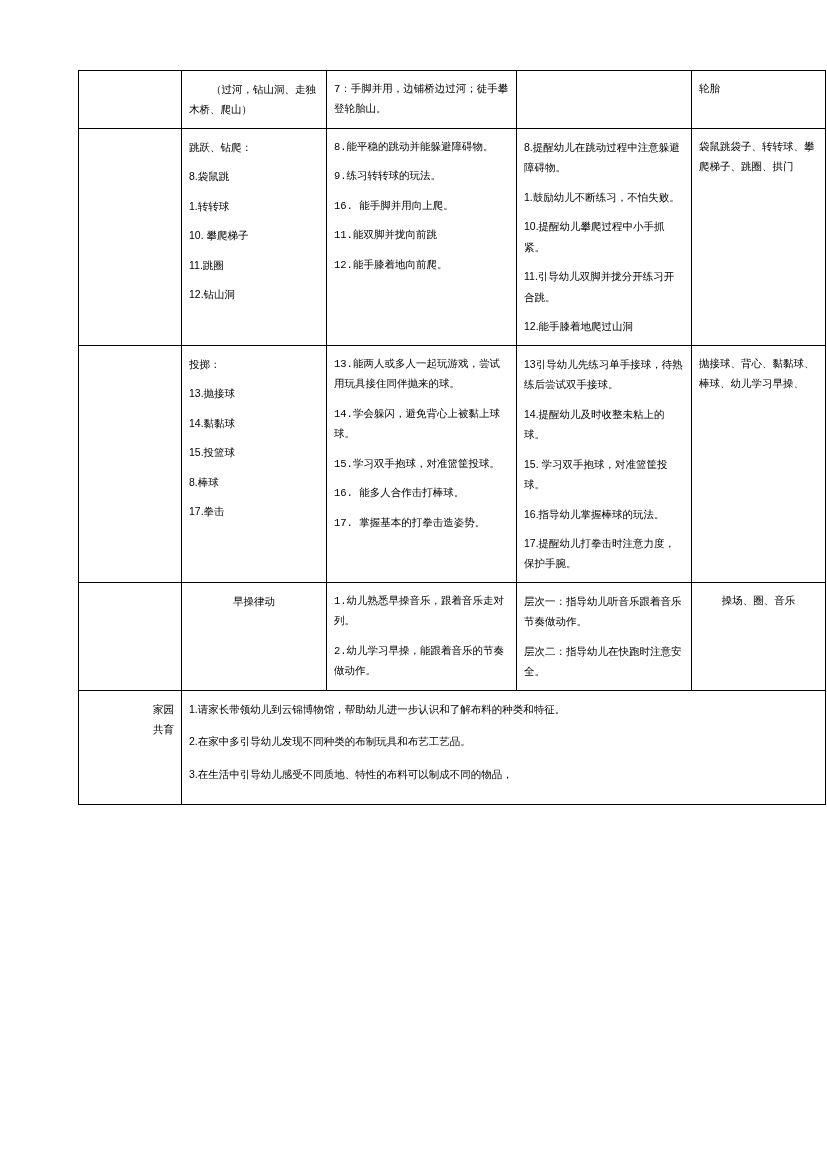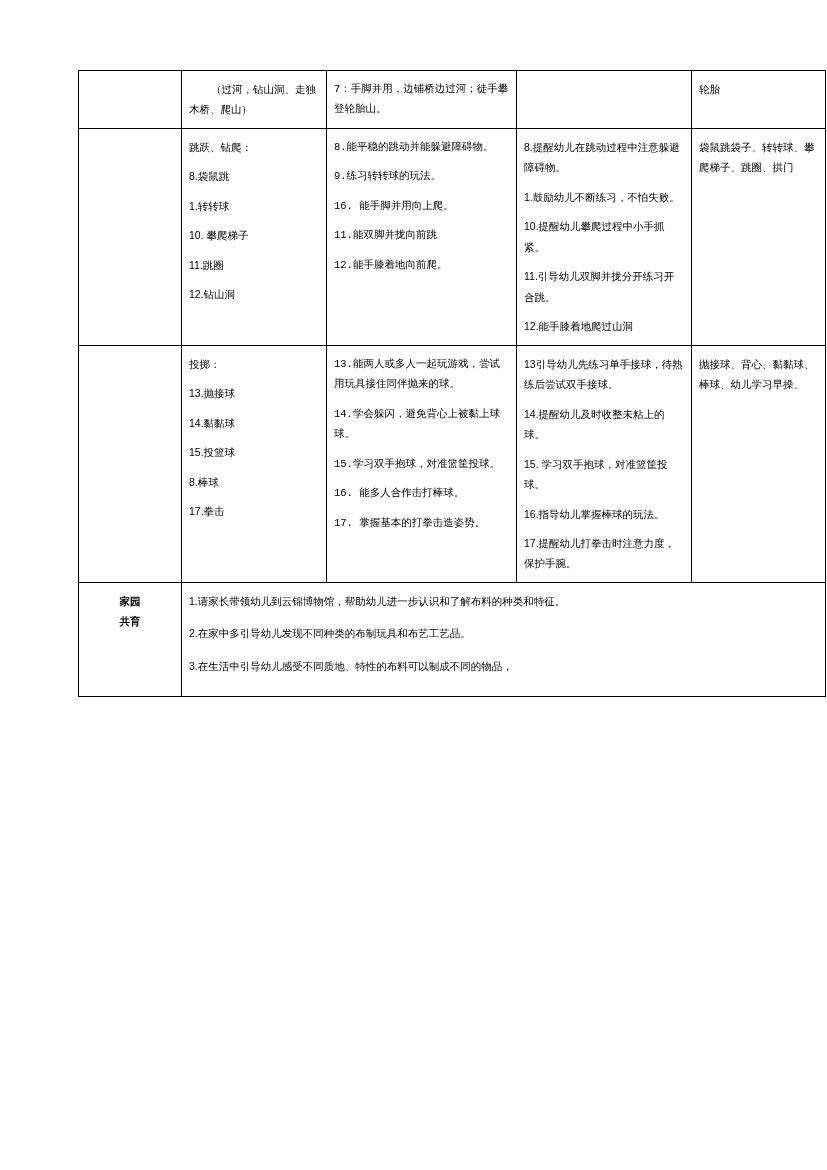--- a/index.html
+++ b/index.html
@@ -34,43 +34,43 @@
     vertical-align: top;
     padding: 8px 7px 8px 7px;
     font-size: 10.5px;
     line-height: 1.95;
     color: #000000;
   }
   td.col-a { width: 88px; }
   td.col-b { width: 130px; }
   td.col-c { width: 175px; font-family: Liberation Mono, monospace; }
   td.col-d { width: 160px; }
-  td.col-e { width: 119px; }
+  td.col-e { width: 119px; font-family: Liberation Mono, monospace; }
 
   .cell-mid {
     vertical-align: middle;
   }
   .cell-center {
     text-align: center;
   }
   p.line {
     margin: 0 0 9px 0;
     padding: 0;
   }
   p.line:last-child {
     margin-bottom: 0;
   }
   .indent {
     text-indent: 22px;
   }
   .footer-label {
-    font-weight: bold;
+    font-weight: normal;
     font-size: 11px;
     line-height: 2.2;
-    text-align: center;
+    text-align: right;
   }
   .footer-label p {
     margin: 0;
   }
   .footer-body p {
     margin: 0 0 12px 0;
   }
   .footer-body p:last-child {
     margin-bottom: 12px;
   }
@@ -148,20 +148,37 @@
           <p class="line">14.提醒幼儿及时收整未粘上的球。</p>
           <p class="line">15. 学习双手抱球，对准篮筐投球。</p>
           <p class="line">16.指导幼儿掌握棒球的玩法。</p>
           <p class="line">17.提醒幼儿打拳击时注意力度，保护手腕。</p>
         </td>
         <td class="col-e cell-mid">
           <p class="line">抛接球、背心、黏黏球、棒球、幼儿学习早操、</p>
         </td>
       </tr>
 
+      <tr>
+        <td class="col-a"></td>
+        <td class="col-b cell-mid cell-center">
+          <p class="line">早操律动</p>
+        </td>
+        <td class="col-c cell-mid">
+          <p class="line">1.幼儿熟悉早操音乐，跟着音乐走对列。</p>
+          <p class="line">2.幼儿学习早操，能跟着音乐的节奏做动作。</p>
+        </td>
+        <td class="col-d cell-mid">
+          <p class="line">层次一：指导幼儿听音乐跟着音乐节奏做动作。</p>
+          <p class="line">层次二：指导幼儿在快跑时注意安全。</p>
+        </td>
+        <td class="col-e cell-mid cell-center">
+          <p class="line">操场、圈、音乐</p>
+        </td>
+      </tr>
 
       <tr>
         <td class="col-a cell-mid footer-label">
           <p>家园</p>
           <p>共育</p>
         </td>
         <td class="footer-body" colspan="4">
           <p>1.请家长带领幼儿到云锦博物馆，帮助幼儿进一步认识和了解布料的种类和特征。</p>
           <p>2.在家中多引导幼儿发现不同种类的布制玩具和布艺工艺品。</p>
           <p>3.在生活中引导幼儿感受不同质地、特性的布料可以制成不同的物品，</p>

